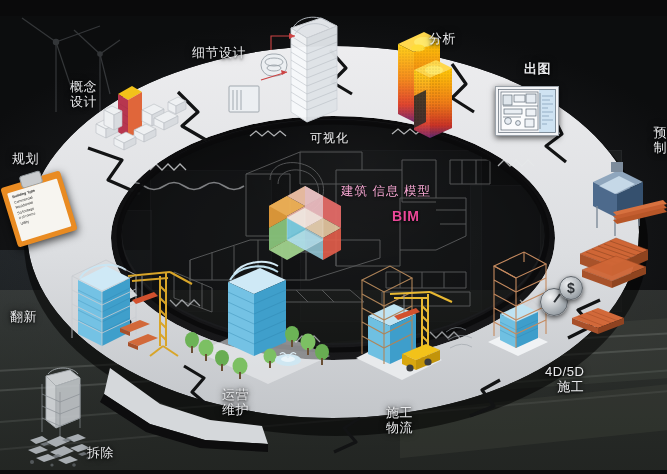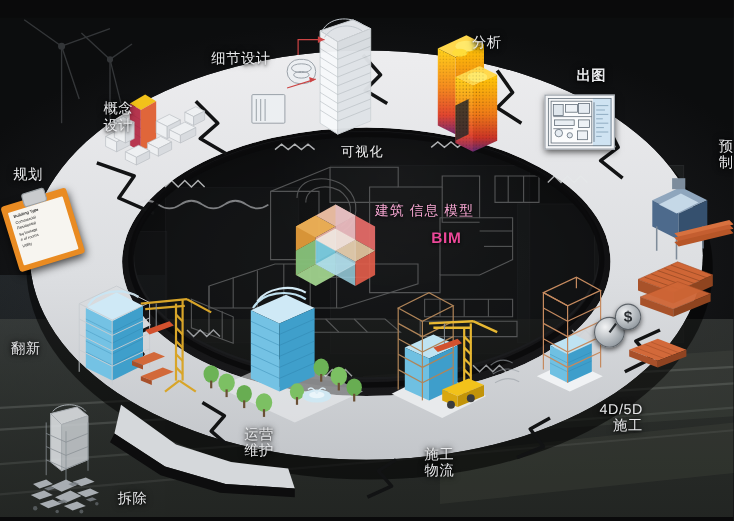--- a/index.html
+++ b/index.html
@@ -808,30 +808,30 @@
       <g fill="#6b7176" opacity="0.7">
         <circle cx="10" cy="92" r="2"></circle>
           <circle cx="52" cy="95" r="1.8"></circle>
         <circle cx="66" cy="88" r="1.6"></circle>
           <circle cx="30" cy="95" r="1.6"></circle>
       </g>
     </g>
   </svg>
 
   <div class="lbl md" style="left:12px;top:152px;">规划</div>
-  <div class="lbl md" style="left:70px;top:92px;text-align:center;margin-left:24px;">概念
+  <div class="lbl md" style="left:70px;top:80px;text-align:center;">概念
 设计</div>
   <div class="lbl md" style="left:192px;top:46px;">细节设计</div>
   <div class="lbl md" style="left:429px;top:32px;">分析</div>
   <div class="lbl md" style="left:524px;top:62px;font-weight:bold;">出图</div>
   <div class="lbl md" style="left:618px;top:126px;margin-left:24px;">预制</div>
   <div class="lbl md" style="left:545px;top:365px;">4D/5D
 施工</div>
   <div class="lbl md" style="left:386px;top:406px;text-align:center;">施工
 物流</div>
   <div class="lbl md" style="left:222px;top:388px;text-align:left;">运营
 维护</div>
-  <div class="lbl md" style="left:107px;top:446px;">拆除</div>
+  <div class="lbl md" style="left:87px;top:446px;">拆除</div>
   <div class="lbl md" style="left:10px;top:310px;">翻新</div>
 
   <div class="bg-top-bar"></div>
   <div class="bg-bot-bar"></div>
 </div>
 
 </body></html>

